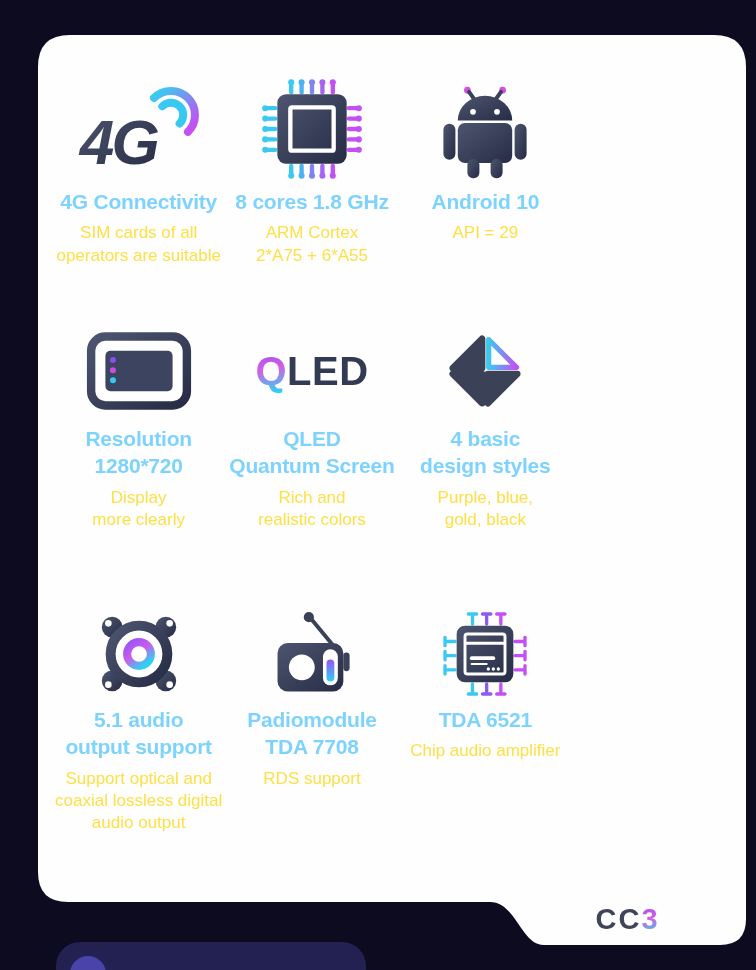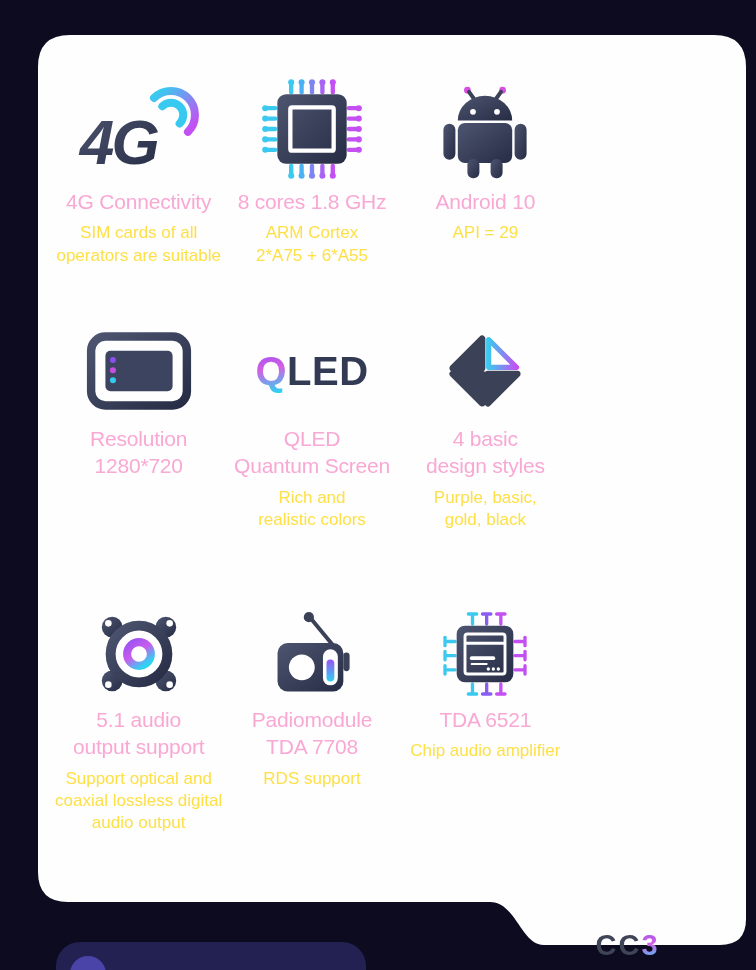--- a/index.html
+++ b/index.html
@@ -19,38 +19,38 @@
     grid-template-rows:247px 285px auto;
     padding:43px 42px 0 14px; box-sizing:border-box;
   }
   .cell { display:flex; flex-direction:column; align-items:center; text-align:center; }
   .icon-box { display:flex; align-items:center; justify-content:center; }
   .r1 .icon-box { height:102px; }
   .r2 .icon-box { height:92px; }
   .r3 .icon-box { height:88px; }
 
   .title {
-    margin:8px 0 0; font-size:21px; font-weight:normal; color:#f9a8d4;
+    margin:8px 0 0; font-size:21px; font-weight:bold; color:#7dd3fc;
     line-height:1.3; white-space:pre-line; letter-spacing:-0.2px;
   }
   .r2 .title { }
   .r3 .title { }
   .sub {
     margin:7px 0 0; font-size:17px; color:#fde047;
     line-height:1.32; white-space:pre-line;
   }
 
   .qled-logo { font-size:40px; font-weight:800; letter-spacing:0.5px; color:#333a54; }
   .grad-letter {
     background:linear-gradient(170deg,#9b50f0 5%,#d35fe3 45%,#2fd2f2 95%);
     -webkit-background-clip:text; background-clip:text; color:transparent;
   }
 
   .cc3 {
-    position:absolute; left:545px; top:927px; width:165px; height:36px;
+    position:absolute; left:545px; top:901px; width:165px; height:36px;
     display:flex; align-items:center; justify-content:center;
     font-size:29px; font-weight:800; letter-spacing:2px; color:#3f4557;
   }
 
   .bottom-panel {
     position:absolute; left:56px; top:942px; width:310px; height:30px;
     background:#232152; border-radius:24px 24px 0 0;
   }
   .panel-circle {
     position:absolute; left:14px; top:14px; width:36px; height:36px;
@@ -187,20 +187,22 @@
         <svg width="110" height="84" viewBox="0 0 130 100">
           <rect x="8" y="9" width="114" height="82" rx="17" fill="none" stroke="url(#gDark)" stroke-width="10"></rect>
           <rect x="25" y="26" width="80" height="48" rx="6" fill="#3d4460"></rect>
           <circle cx="34" cy="37" r="3.6" fill="#8a4df0"></circle>
           <circle cx="34" cy="49" r="3.6" fill="#c64fe0"></circle>
           <circle cx="34" cy="61" r="3.6" fill="#35c9f0"></circle>
         </svg>
       </div>
       <h3 class="title">Resolution
 1280*720</h3>
+      <p class="sub">Display
+more clearly</p>
     </div>
 
     <div class="cell r2">
       <div class="icon-box">
         <div class="qled-logo"><span class="grad-letter">Q</span><span>LED</span></div>
       </div>
       <h3 class="title">QLED
 Quantum Screen</h3>
       <p class="sub">Rich and
 realistic colors</p>
@@ -210,21 +212,21 @@
       <div class="icon-box">
         <svg width="88" height="88" viewBox="0 0 120 120">
           <path d="M 56 16 L 56 56 L 16 56 Z" fill="#3b4258" stroke="#3b4258" stroke-width="9" stroke-linejoin="round"></path>
           <path d="M 65 17 L 103 55 L 65 55 Z" fill="none" stroke="url(#gCPh)" stroke-width="7" stroke-linejoin="round"></path>
           <path d="M 16 64 L 56 64 L 56 104 Z" fill="#3b4258" stroke="#3b4258" stroke-width="9" stroke-linejoin="round"></path>
           <path d="M 64 64 L 104 64 L 64 104 Z" fill="#3b4258" stroke="#3b4258" stroke-width="9" stroke-linejoin="round"></path>
         </svg>
       </div>
       <h3 class="title">4 basic
 design styles</h3>
-      <p class="sub">Purple, basic,
+      <p class="sub">Purple, blue,
 gold, black</p>
     </div>
 
     <div class="cell r3">
       <div class="icon-box">
         <svg width="92" height="92" viewBox="0 0 120 120">
           <circle cx="25" cy="25" r="13.5" fill="url(#gDark)"></circle>
           <circle cx="95" cy="25" r="13.5" fill="url(#gDark)"></circle>
           <circle cx="25" cy="95" r="13.5" fill="url(#gDark)"></circle>
           <circle cx="95" cy="95" r="13.5" fill="url(#gDark)"></circle>

